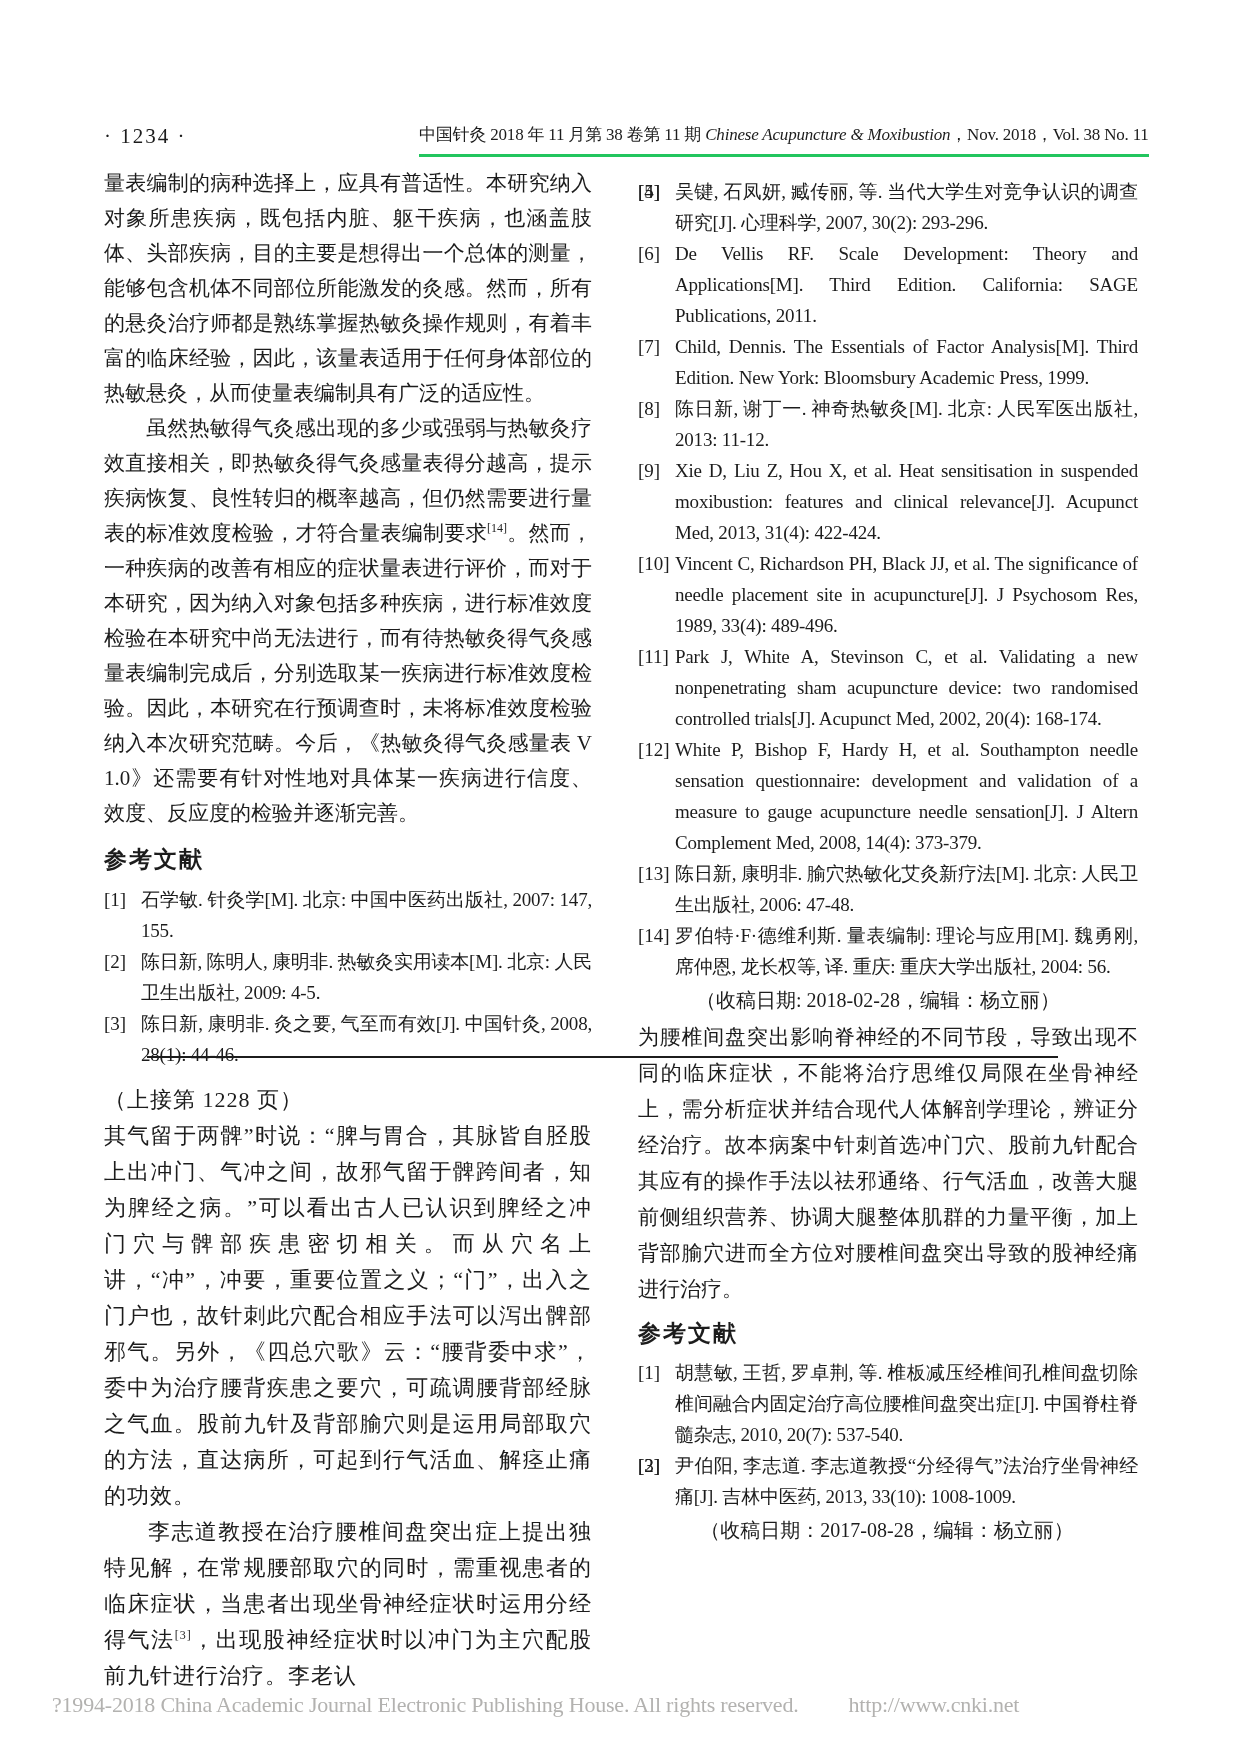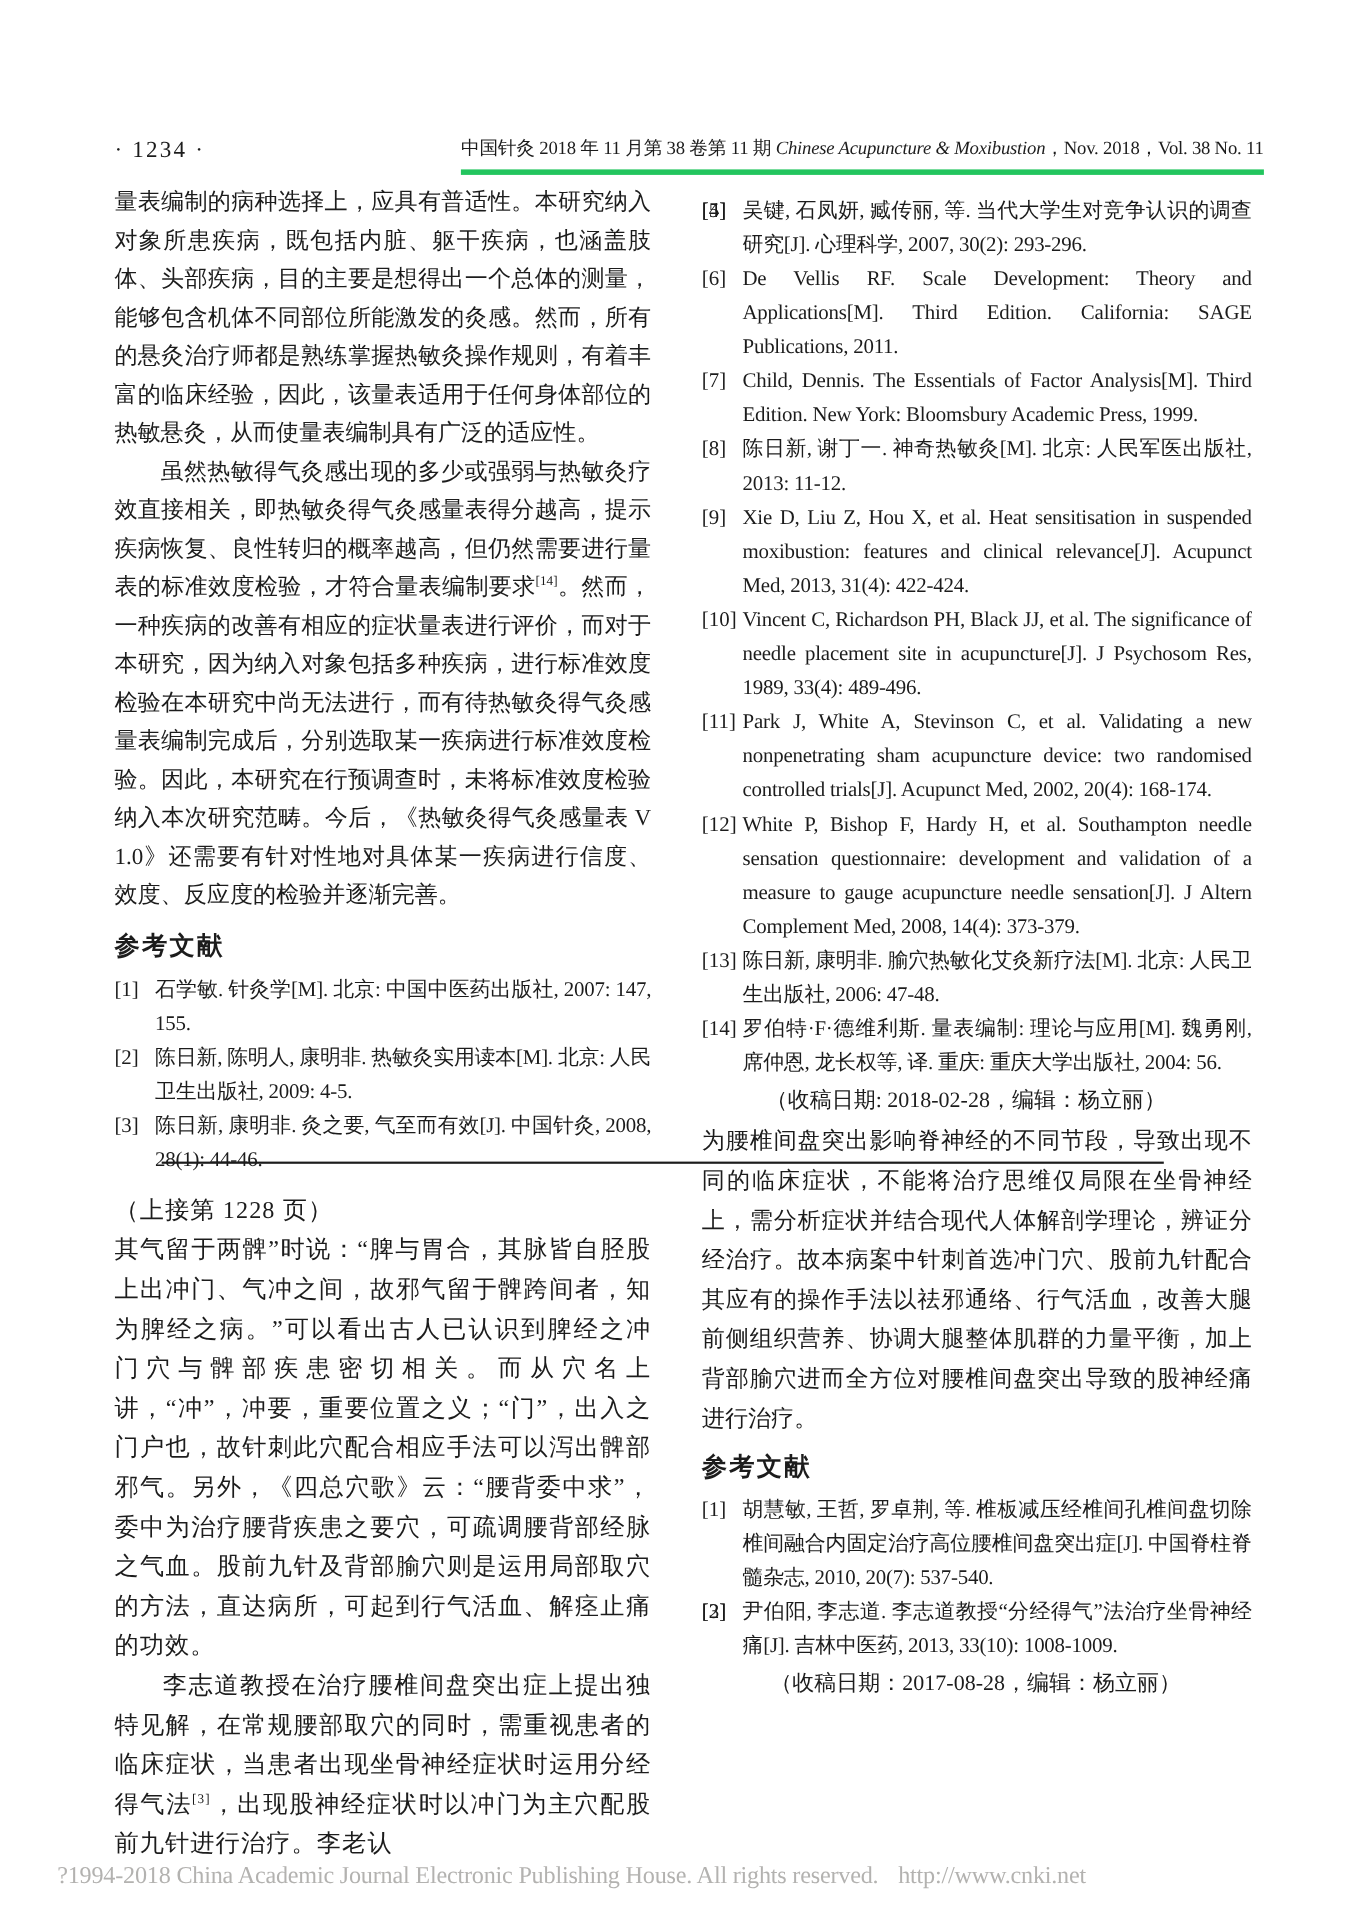--- a/index.html
+++ b/index.html
@@ -15,21 +15,21 @@
   .hdr-pagenum{
     position:absolute;left:104px;top:124px;
     font-size:21px;letter-spacing:2px;
   }
   .hdr-journal{
     position:absolute;left:419px;top:123px;
     display:inline-block;
     font-size:17px;letter-spacing:-0.2px;
     white-space:nowrap;
     min-width:718px;
-    border-bottom:5px solid #22c55e;
+    border-bottom:3px solid #22c55e;
     padding-bottom:8px;
   }
   .hdr-journal .en{font-style:italic;}
   
   .col{position:absolute;text-align:justify;}
   #top-left{left:104px;top:166px;width:488px;font-size:21px;line-height:35px;}
   #top-right{left:638px;top:176px;width:500px;}
   .para{margin:0;text-align:justify;}
   .para.indent{text-indent:2em;}
   sup.cite{font-size:12px;line-height:0;vertical-align:super;}
@@ -63,21 +63,21 @@
   }
   #bottom-right .ref-heading{margin:8px 0 6px 0;}
   #bottom-right .refs{line-height:31px;}
   #bottom-right .received{padding-right:2px;}
   
   .footer{
     position:absolute;left:52px;top:1692px;
     font-size:22px;color:#b3b2b0;white-space:nowrap;
     letter-spacing:-0.2px;
   }
-  .footer .url{margin-left:18px;}
+  .footer .url{margin-left:50px;}
 </style>
 </head>
 <body>
 
 <div class="page">
 
   <div class="hdr-pagenum">· 1234 ·</div>
   <div class="hdr-journal">
     <span class="cn">中国针灸 2018 年 11 月第 38 卷第 11 期 </span><span class="en">Chinese Acupuncture &amp; Moxibustion</span><span class="rest">，Nov. 2018，Vol. 38 No. 11</span>
   </div>

